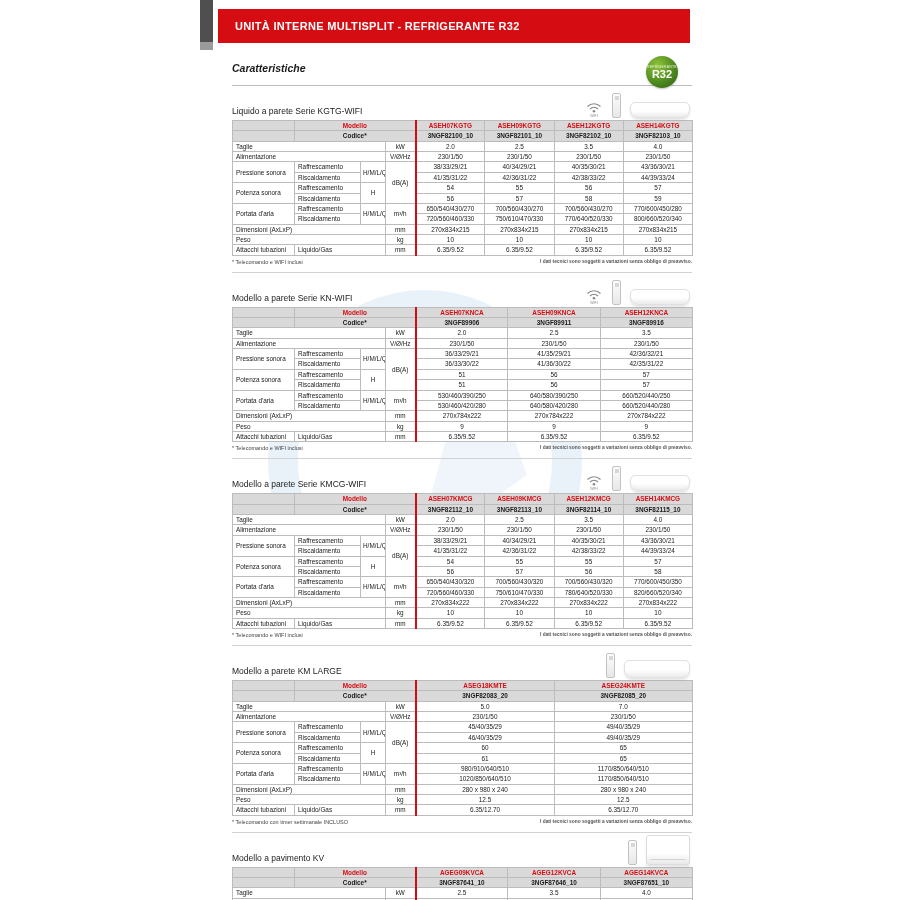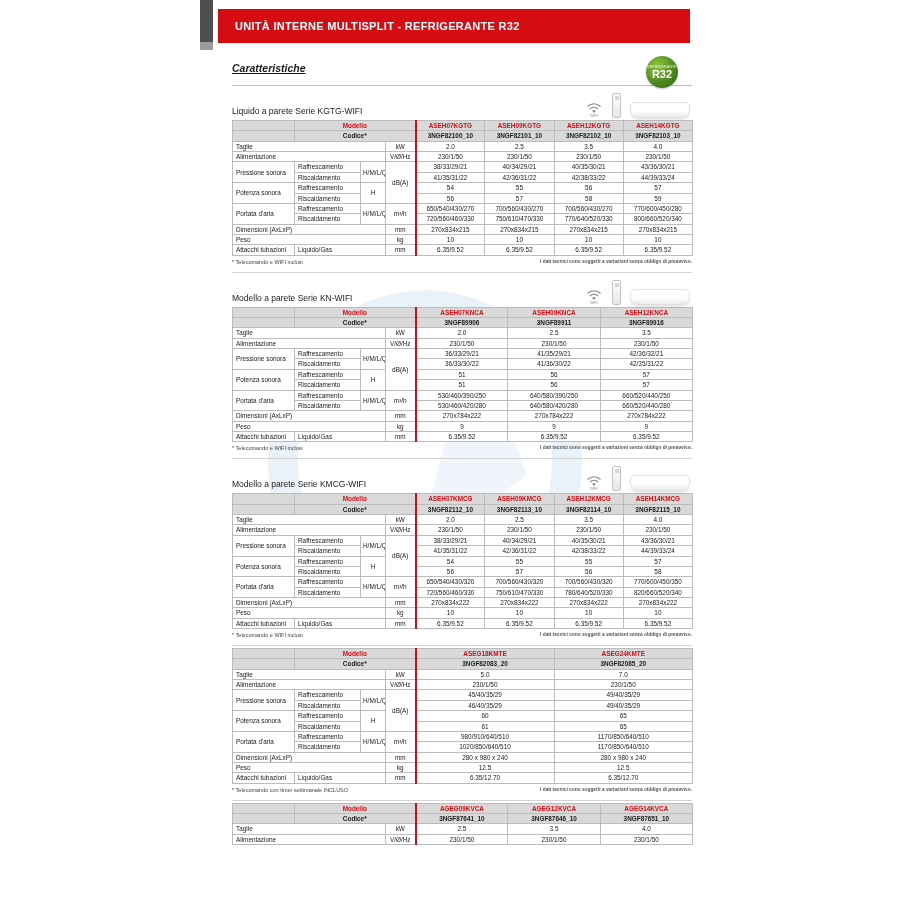--- a/index.html
+++ b/index.html
@@ -9,21 +9,21 @@
 
   .tab-dark { position:absolute; left:200px; top:0; width:13px; height:42px; background:#4f4f4f; }
   .tab-light { position:absolute; left:200px; top:42px; width:13px; height:8px; background:#9b9b9b; }
 
   .banner { position:absolute; left:218px; top:9px; width:472px; height:34px;
     background:#d50c12; display:flex; align-items:center; padding-left:17px; }
   .banner span { color:#fff; font-weight:bold; font-size:11px; letter-spacing:.3px; }
 
   .content { position:relative; margin-left:232px; width:460px; padding-top:62px; }
 
-  .heading-row { position:relative; height:20px;text-decoration:underline; }
+  .heading-row { position:relative; height:20px; }
   .heading { font-size:10.5px; font-weight:bold; font-style:italic; }
   .head-rule { border:none; border-top:1px solid #bdbdbd; margin-top:3px; }
 
   .r32-badge { position:absolute; right:14px; top:-6px; width:32px; height:32px; border-radius:50%;
     background:radial-gradient(circle at 35% 30%, #8fc43a 0%, #4e8a1f 55%, #2e5d12 100%);
     display:flex; flex-direction:column; align-items:center; justify-content:center; z-index:5;
     box-shadow:0 1px 2px rgba(0,0,0,.25);text-align:center; }
   .r32-badge .tiny { font-size:3.5px; color:#e8f5d8; letter-spacing:.2px; }
   .r32-badge .big { font-size:11px; font-weight:bold; color:#fff; line-height:1; }
 
@@ -502,20 +502,27 @@
               </tr>
             </tbody>
           </table>
           <div class="sec-foot">
             <span class="foot-note">* Telecomando e WIFI inclusi</span>
             <span class="disclaimer">I dati tecnici sono soggetti a variazioni senza obbligo di preavviso.</span>
           </div>
           <div class="sec-sep"></div>
         </div>
         <div class="section">
+          <div class="sec-head">
+            <div class="sec-title">Modello a parete KM LARGE</div>
+            <div class="sec-icons">
+              <div class="remote-ico"></div>
+              <div class="wall-unit large"></div>
+            </div>
+          </div>
           <table class="spec">
             <colgroup>
               <col style="width: 62px;">
               <col style="width: 66px;">
               <col style="width: 25px;">
               <col style="width: 30px;">
               <col style="width: 138.5px;">
               <col style="width: 138.5px;">
             </colgroup>
             <tbody>
@@ -602,20 +609,27 @@
               </tr>
             </tbody>
           </table>
           <div class="sec-foot">
             <span class="foot-note">* Telecomando con timer settimanale INCLUSO</span>
             <span class="disclaimer">I dati tecnici sono soggetti a variazioni senza obbligo di preavviso.</span>
           </div>
           <div class="sec-sep"></div>
         </div>
         <div class="section">
+          <div class="sec-head">
+            <div class="sec-title">Modello a pavimento KV</div>
+            <div class="sec-icons">
+              <div class="remote-ico"></div>
+              <div class="floor-unit"></div>
+            </div>
+          </div>
           <table class="spec">
             <colgroup>
               <col style="width: 62px;">
               <col style="width: 66px;">
               <col style="width: 25px;">
               <col style="width: 30px;">
               <col style="width: 92.3333px;">
               <col style="width: 92.3333px;">
               <col style="width: 92.3333px;">
             </colgroup>

